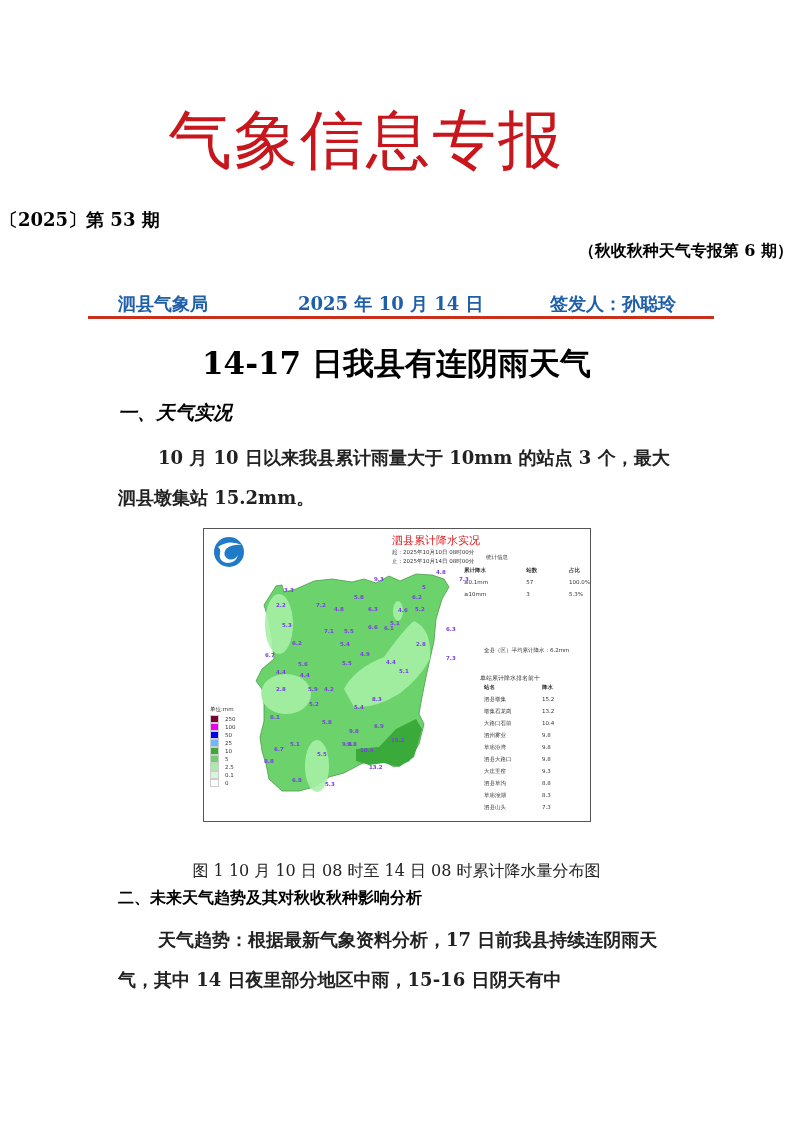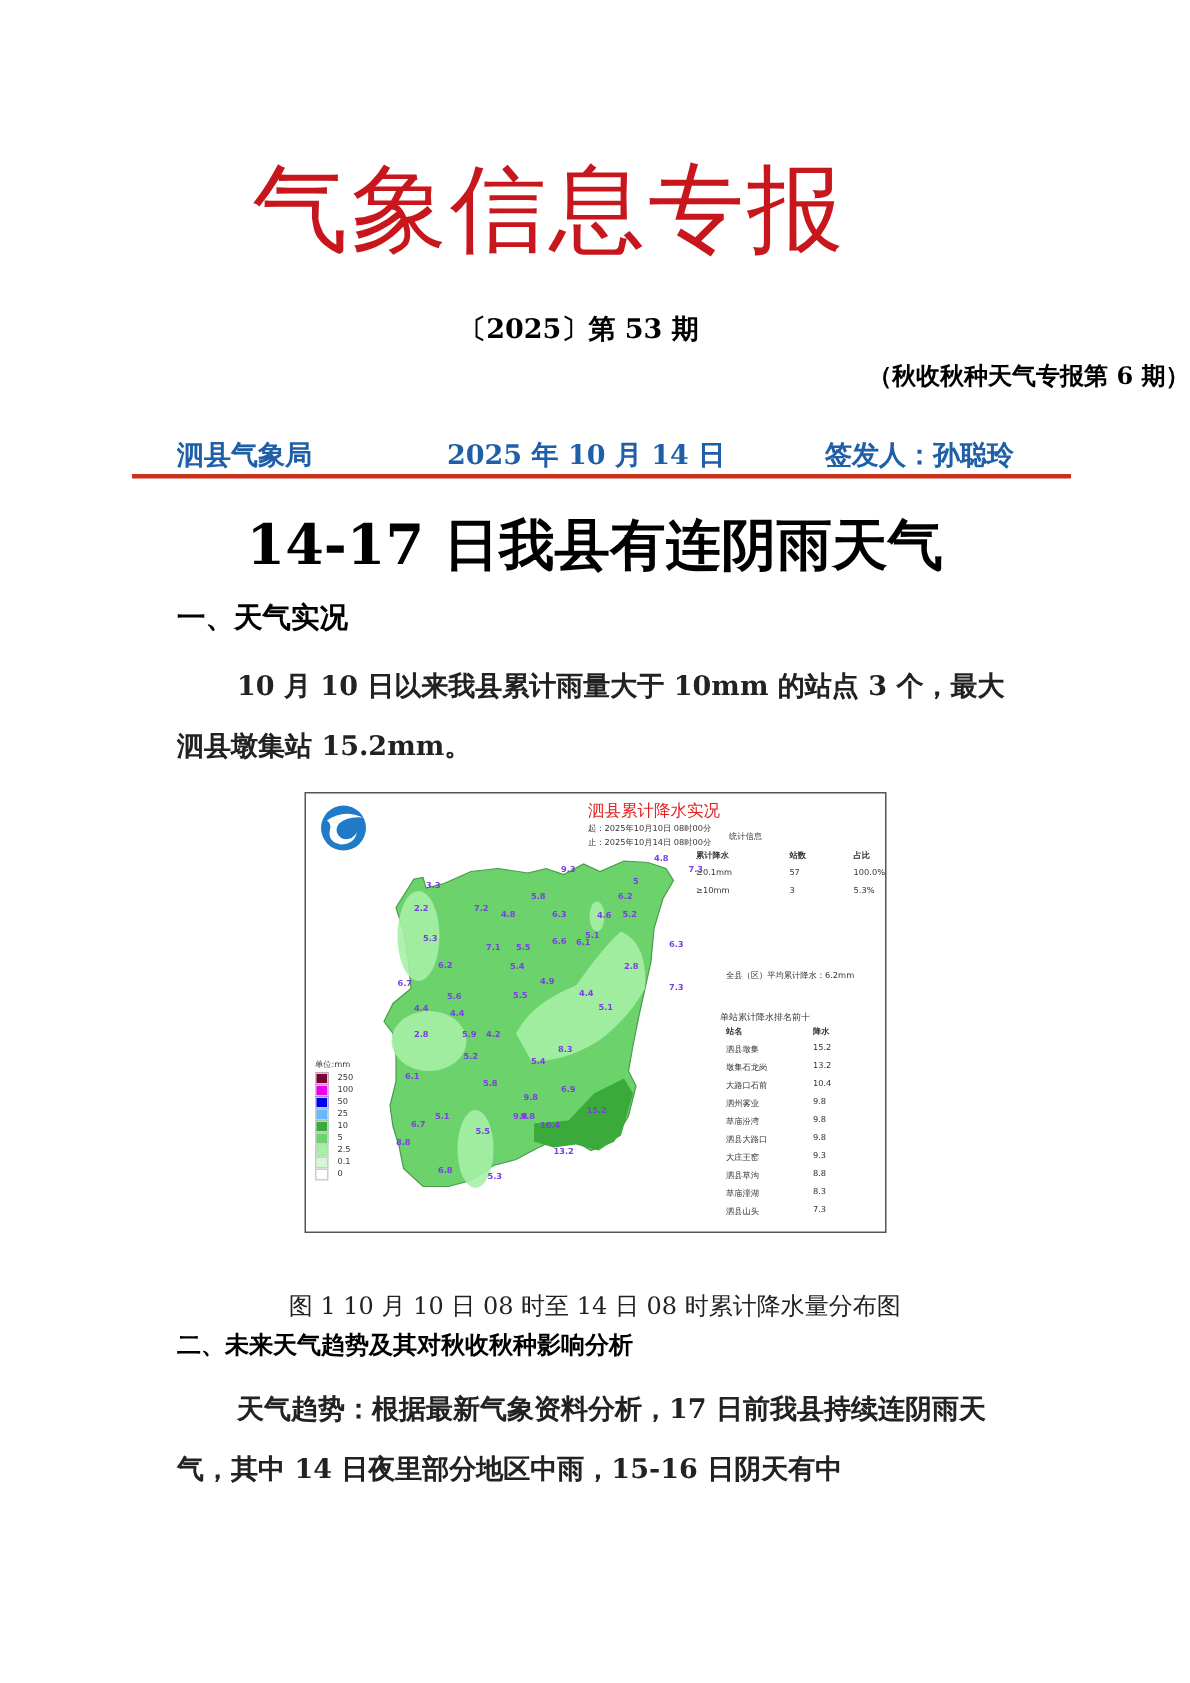--- a/index.html
+++ b/index.html
@@ -1,25 +1,25 @@
 <!DOCTYPE html>
 <html><head>
 <meta charset="utf-8">
 <style>
   html,body{margin:0;padding:0;background:#fff;}
   body{width:793px;height:1122px;position:relative;overflow:hidden;font-family:"DejaVu Serif","Liberation Serif",serif;color:#000;}
   .abs{position:absolute;}
   .masthead{left:0;width:732px;top:100px;text-align:center;font-family:"DejaVu Serif","Liberation Serif",serif;font-size:64px;color:#c8161d;letter-spacing:2px;line-height:80px;}
-  .issue{left:0;width:772px;top:205px;text-align:center;font-size:18px;font-weight:bold;line-height:30px;}
+  .issue{left:0;width:772px;top:205px;text-align:left;font-size:18px;font-weight:bold;line-height:30px;}
   .series{left:0;width:793px;top:236px;text-align:right;font-size:16px;font-weight:bold;line-height:30px;}
   .metarow{left:118px;width:560px;top:290px;height:28px;font-size:18px;font-weight:bold;color:#1f5fa8;}
   .metarow span{position:absolute;top:0;line-height:28px;white-space:nowrap;}
   .redline{left:88px;width:626px;top:316px;height:3px;background:#c8321d;}
-  .headline{left:0;width:793px;top:340px;text-align:center;font-size:37px;font-weight:bold;line-height:46px;}
-  .h2{left:118px;top:397px;font-family:"DejaVu Sans","Liberation Sans",sans-serif;font-size:19px;font-weight:bold;line-height:30px;}
+  .headline{left:0;width:793px;top:340px;text-align:center;font-size:31px;font-weight:bold;line-height:46px;}
+  .h2{left:118px;top:397px;font-family:"DejaVu Sans","Liberation Sans",sans-serif;font-size:19px;font-weight:bold;line-height:30px;font-style:italic;}
   .para{left:118px;width:560px;font-size:18px;line-height:40px;color:#222;font-weight:bold;}
   .para .indent{display:inline-block;width:40px;}
   .fig{left:203px;top:528px;width:386px;height:292px;border:1.5px solid #555;background:#fff;overflow:hidden;}
   .caption{left:0;width:793px;top:840px;text-align:center;font-size:16px;line-height:26px;color:#222;margin-top:18px;}
   .h2b{left:118px;top:883px;font-family:Liberation Serif, serif;font-size:16px;font-weight:bold;line-height:30px;}
   .fig-title{position:absolute;left:188px;top:4px;font-family:"DejaVu Sans","Liberation Sans",sans-serif;font-size:11px;color:#e02020;}
   .fig-small{position:absolute;font-family:"DejaVu Sans","Liberation Sans",sans-serif;font-size:5.5px;color:#333;white-space:nowrap;}
   .stat-table{position:absolute;left:260px;top:35px;font-family:"DejaVu Sans","Liberation Sans",sans-serif;font-size:5.5px;color:#333;border-collapse:collapse;}
   .stat-table td{padding:1px 0;height:10px;}
   .rank-table{position:absolute;left:280px;top:152px;font-family:"DejaVu Sans","Liberation Sans",sans-serif;font-size:5.5px;color:#333;border-collapse:collapse;}

